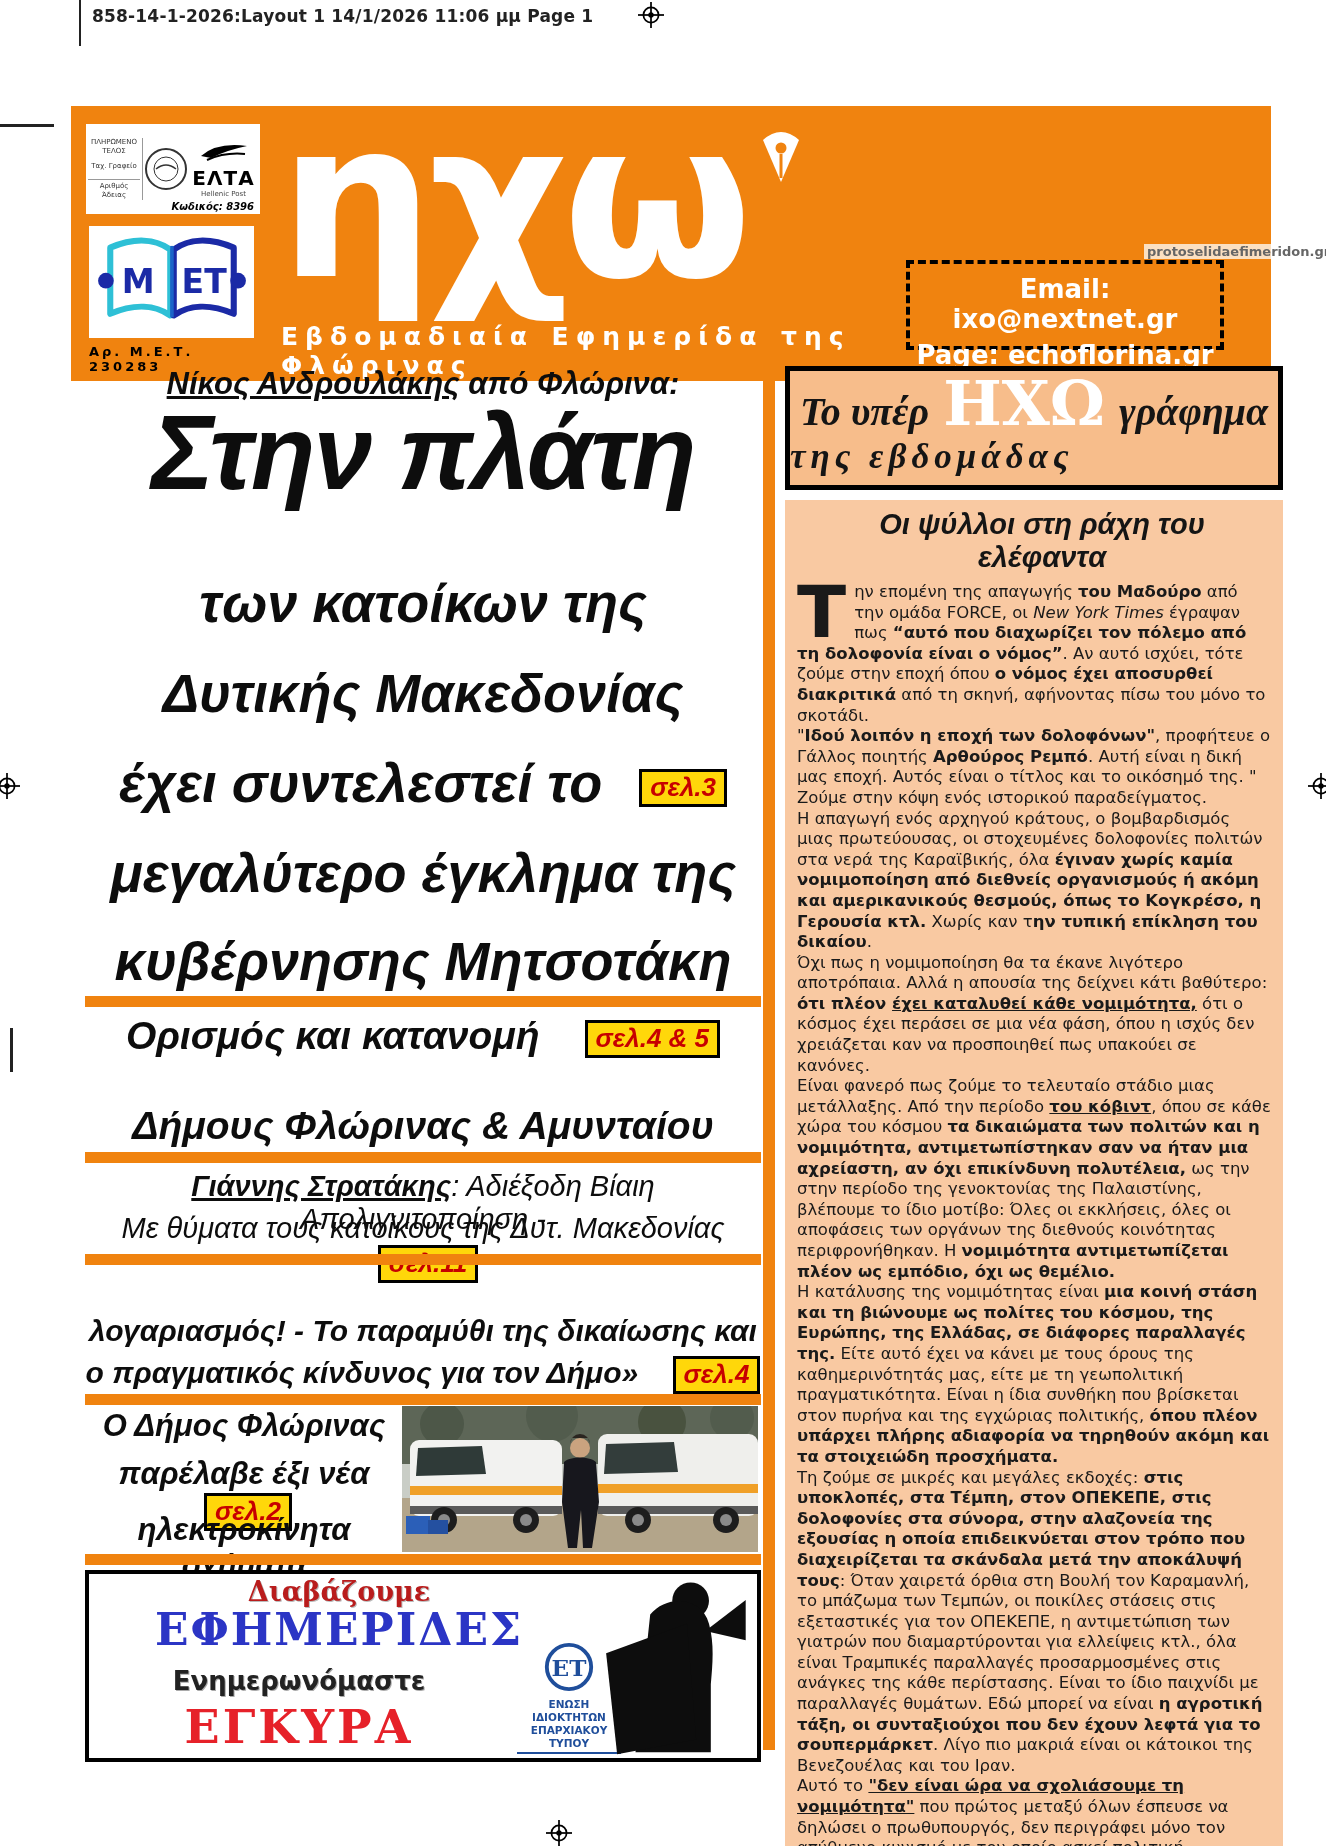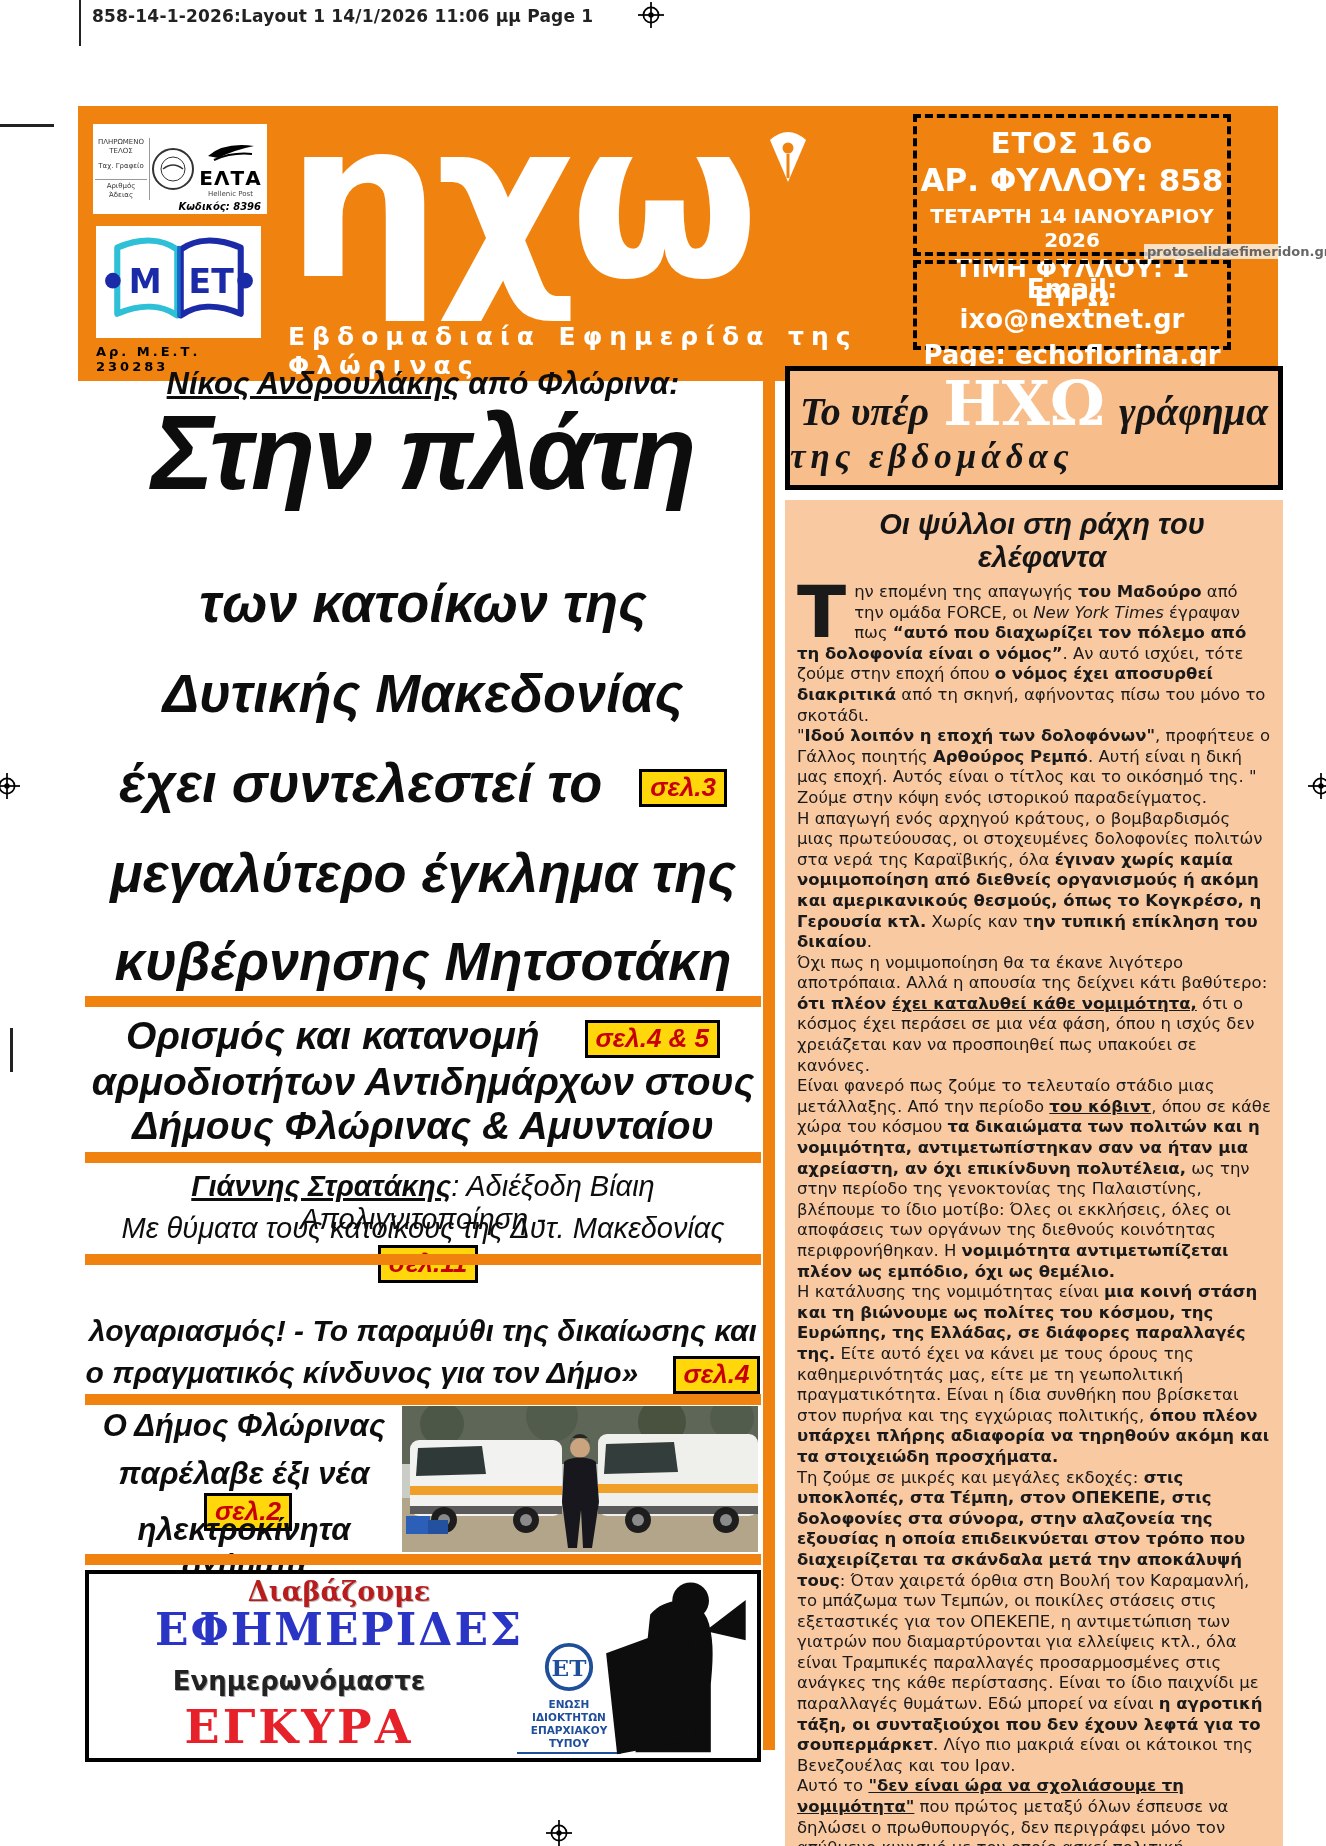--- a/index.html
+++ b/index.html
@@ -9,21 +9,21 @@
   html,body{margin:0;padding:0;background:#e8e8e8;}
   #page{position:relative;width:1326px;height:1846px;background:#fff;margin:0 auto;overflow:hidden;
         font-family:"DejaVu Sans","Liberation Sans",sans-serif;color:#111;}
   
   .slug{position:absolute;left:92px;top:6px;font-size:17px;font-weight:bold;color:#222;letter-spacing:.2px;}
   .slug-bar{position:absolute;left:79px;top:0;width:2px;height:46px;background:#222;}
   .tick-h{position:absolute;left:0;top:124px;width:54px;height:3px;background:#222;}
   .tick-v{position:absolute;left:10px;top:1028px;width:3px;height:44px;background:#222;}
   .regmark{position:absolute;width:26px;height:26px;stroke:#000;stroke-width:1.6;}
   
-  .masthead{position:absolute;left:78px;top:106px;width:1200px;height:275px;background:var(--orange);}
+  .masthead{position:absolute;left:71px;top:106px;width:1200px;height:275px;background:var(--orange);}
   .elta-box{position:absolute;left:15px;top:18px;width:174px;height:90px;background:#fff;display:flex;align-items:center;padding:2px;box-sizing:border-box;}
   .elta-small{width:52px;font-size:7px;line-height:9px;color:#333;text-align:center;border-right:1px solid #999;padding-right:2px;}
   .elta-brand{flex:1;text-align:center;position:relative;}
   .elta-name{font-size:20px;font-weight:bold;color:#000;letter-spacing:1px;}
   .elta-sub{font-size:7px;color:#444;}
   .elta-code{position:absolute;right:6px;bottom:2px;font-size:10px;font-weight:bold;font-style:italic;color:#000;}
   .met-box{position:absolute;left:18px;top:120px;width:165px;height:112px;background:#fff;display:flex;align-items:center;justify-content:center;}
   .met-number{position:absolute;left:18px;top:238px;width:170px;font-size:13px;font-weight:bold;color:#000000;letter-spacing:3px;}
   .paper-logo{position:absolute;left:208px;top:-58px;font-size:218px;font-weight:bold;color:#fff;letter-spacing:-6px;line-height:1.4;}
   .nib{position:absolute;left:688px;top:16px;width:44px;height:62px;}
@@ -154,26 +154,20 @@
     <div class="met-number">Αρ. Μ.Ε.Τ. 230283</div>
 
     <div class="paper-logo">ηχω</div>
     <svg class="nib" viewBox="0 0 44 62">
       <path d="M22,60 L4,18 Q22,2 40,18 Z" fill="#fff"></path>
       <circle cx="22" cy="26" r="5.5" fill="var(--orange)"></circle>
       <line x1="22" y1="32" x2="22" y2="56" stroke="var(--orange)" stroke-width="3"></line>
     </svg>
     <div class="tagline">Εβδομαδιαία Εφημερίδα της Φλώρινας</div>
 
-    <div class="infobox infobox-a">
-      <div class="ib-year">ΕΤΟΣ 16ο</div>
-      <div class="ib-issue">ΑΡ. ΦΥΛΛΟΥ: 858</div>
-      <div class="ib-date">ΤΕΤΑΡΤΗ 14 ΙΑΝΟΥΑΡΙΟΥ 2026</div>
-      <div class="ib-price">ΤΙΜΗ ΦΥΛΛΟΥ: 1 ΕΥΡΩ</div>
-    </div>
     <div class="infobox infobox-b">
       <div class="ib-email">Email: ixo@nextnet.gr</div>
       <div class="ib-site">Page: echoflorina.gr</div>
     </div>
   </div>
   <div class="watermark">protoselidaefimeridon.gr</div>
 
   <div class="lline kicker">
     <u>Νίκος Ανδρουλάκης</u><span> από Φλώρινα:</span>
   </div>
@@ -186,21 +180,20 @@
   </div>
   <div class="lline hl" style="top:842px">μεγαλύτερο έγκλημα της</div>
   <div class="lline hl" style="top:930px">κυβέρνησης Μητσοτάκη</div>
 
   <div class="rule" style="top:996px"></div>
 
   <div class="lline t1" style="top:1014px">
     <span>Ορισμός και κατανομή</span>
     <span class="badge" style="margin-left:34px">σελ.4 &amp; 5</span>
   </div>
-  <div class="lline t1" style="top:1060px">αρμοδιοτήτων Αντιδημάρχων στους</div>
   <div class="lline t1" style="top:1104px">Δήμους Φλώρινας &amp; Αμυνταίου</div>
 
   <div class="rule" style="top:1152px"></div>
 
   <div class="lline t2" style="top:1170px">
     <b><u>Γιάννης Στρατάκης</u></b><span>: Αδιέξοδη Βίαιη Απολιγνιτοποίηση -</span>
   </div>
   <div class="lline t2" style="top:1212px">
     <span>Με θύματα τους κατοίκους της Δυτ. Μακεδονίας</span>
     <span class="badge" style="margin-left:10px">σελ.11</span>

